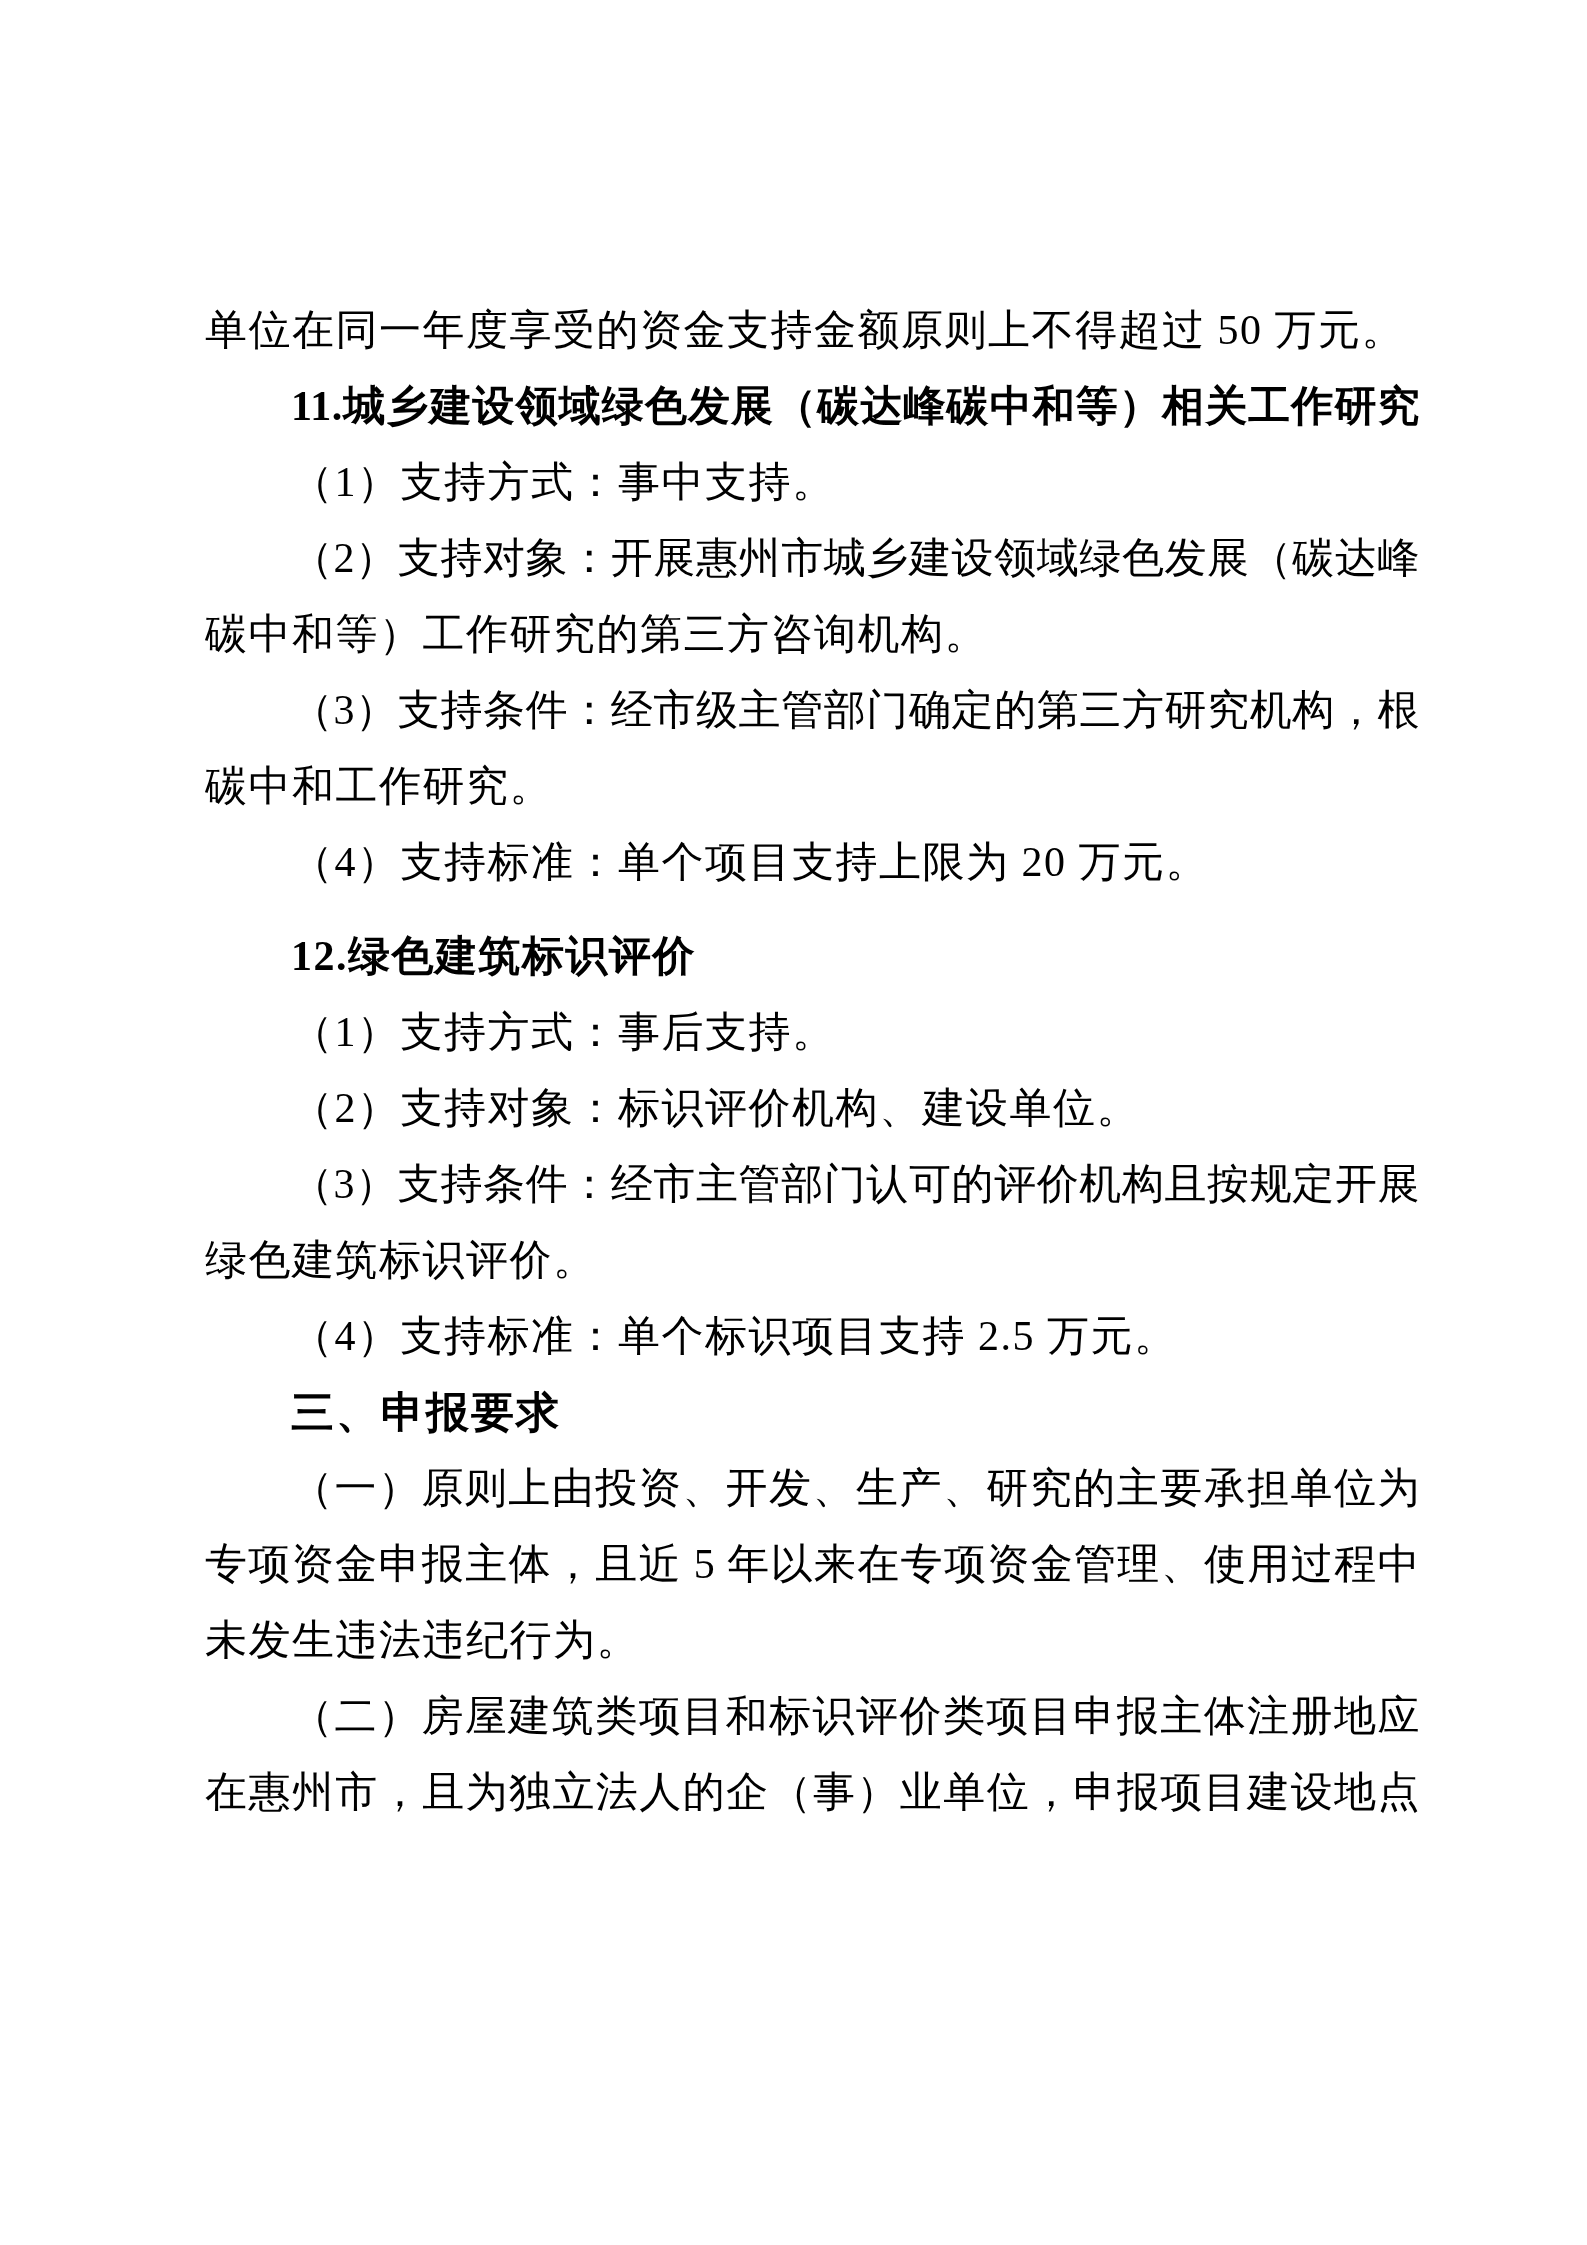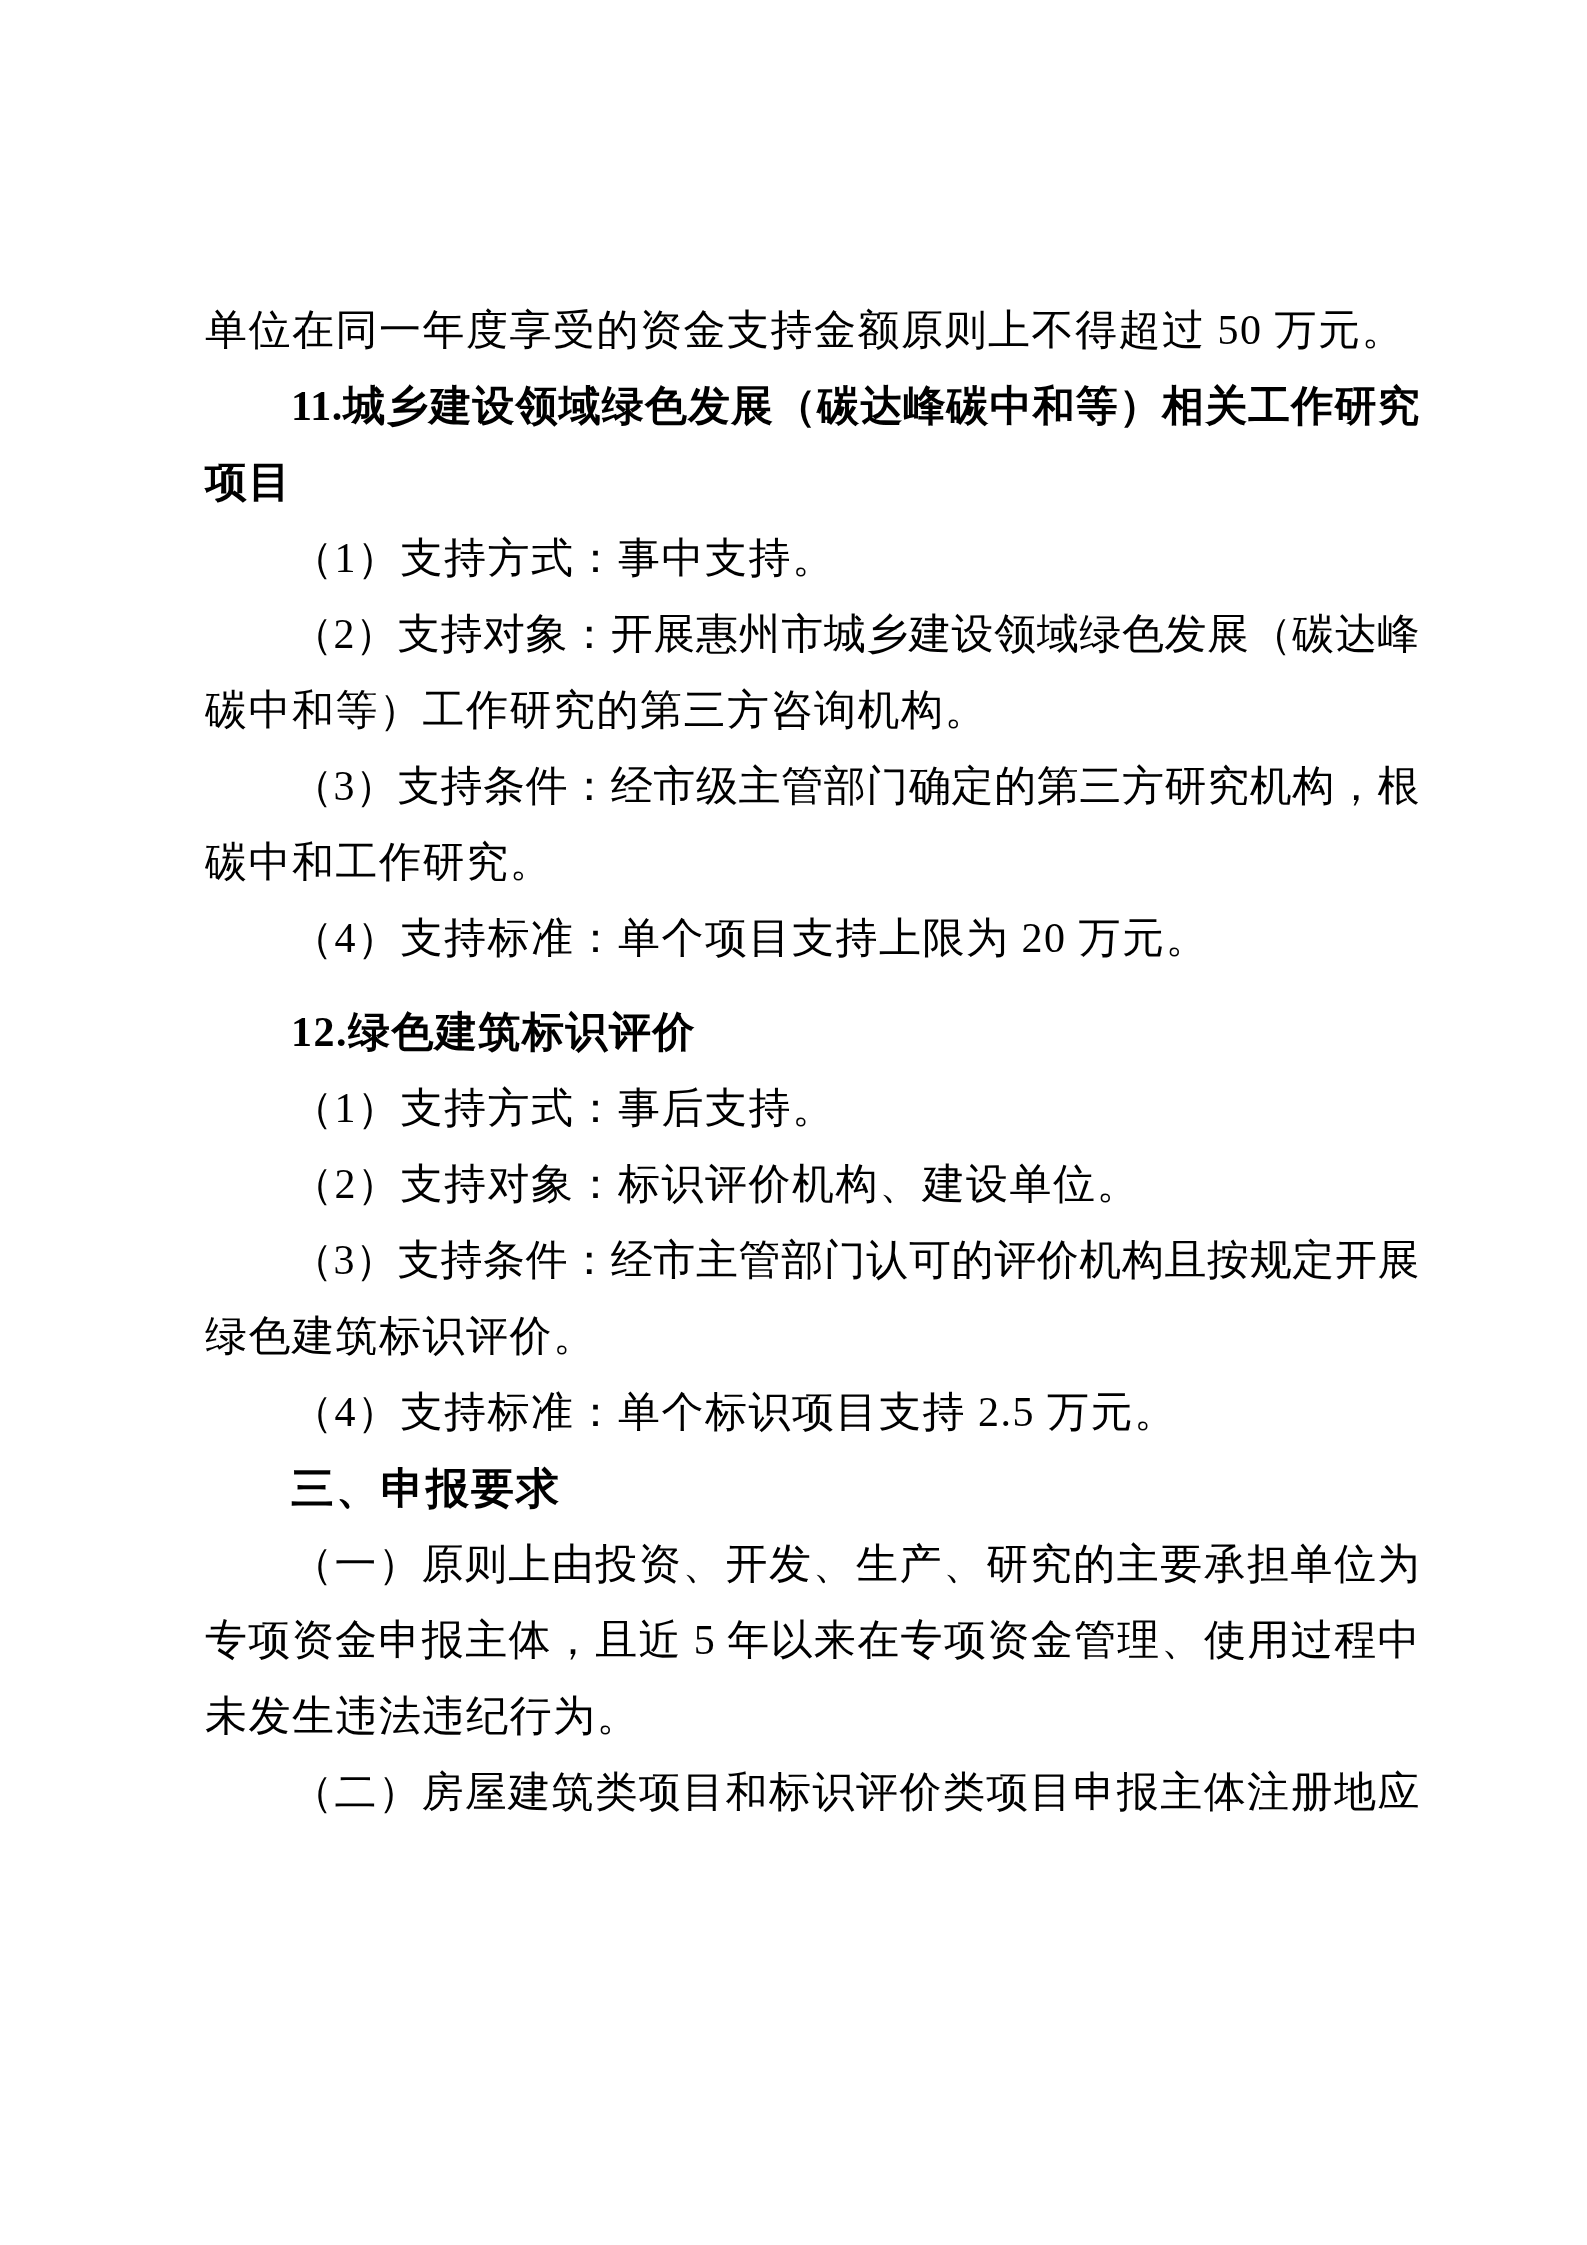--- a/index.html
+++ b/index.html
@@ -52,32 +52,32 @@
   .space-sm { margin-top: 6px; }
   .space-md { margin-top: 18px; }
 </style>
 </head>
 <body>
 
 <div class="page">
   <div class="content" id="doc-lines">
       <div class="line style-body">单位在同一年度享受的资金支持金额原则上不得超过 50 万元。</div>
       <div class="line style-item-heading indent justify">11.城乡建设领域绿色发展（碳达峰碳中和等）相关工作研究</div>
-      <div class="line style-item-heading">项目</div>
       <div class="line style-body indent">（1）支持方式：事中支持。</div>
       <div class="line style-body indent justify">（2）支持对象：开展惠州市城乡建设领域绿色发展（碳达峰</div>
       <div class="line style-body">碳中和等）工作研究的第三方咨询机构。</div>
       <div class="line style-body indent justify">（3）支持条件：经市级主管部门确定的第三方研究机构，根</div>
       <div class="line style-body">碳中和工作研究。</div>
       <div class="line style-body indent">（4）支持标准：单个项目支持上限为 20 万元。</div>
       <div class="line style-item-heading indent space-md">12.绿色建筑标识评价</div>
       <div class="line style-body indent">（1）支持方式：事后支持。</div>
       <div class="line style-body indent">（2）支持对象：标识评价机构、建设单位。</div>
       <div class="line style-body indent justify">（3）支持条件：经市主管部门认可的评价机构且按规定开展</div>
       <div class="line style-body">绿色建筑标识评价。</div>
       <div class="line style-body indent">（4）支持标准：单个标识项目支持 2.5 万元。</div>
       <div class="line style-chapter-heading indent">三、申报要求</div>
       <div class="line style-body indent justify">（一）原则上由投资、开发、生产、研究的主要承担单位为</div>
       <div class="line style-body justify">专项资金申报主体，且近 5 年以来在专项资金管理、使用过程中</div>
       <div class="line style-body">未发生违法违纪行为。</div>
       <div class="line style-body indent justify">（二）房屋建筑类项目和标识评价类项目申报主体注册地应</div>
+      <div class="line style-body justify">在惠州市，且为独立法人的企（事）业单位，申报项目建设地点</div>
     </div>
 </div>
 
 </body></html>

